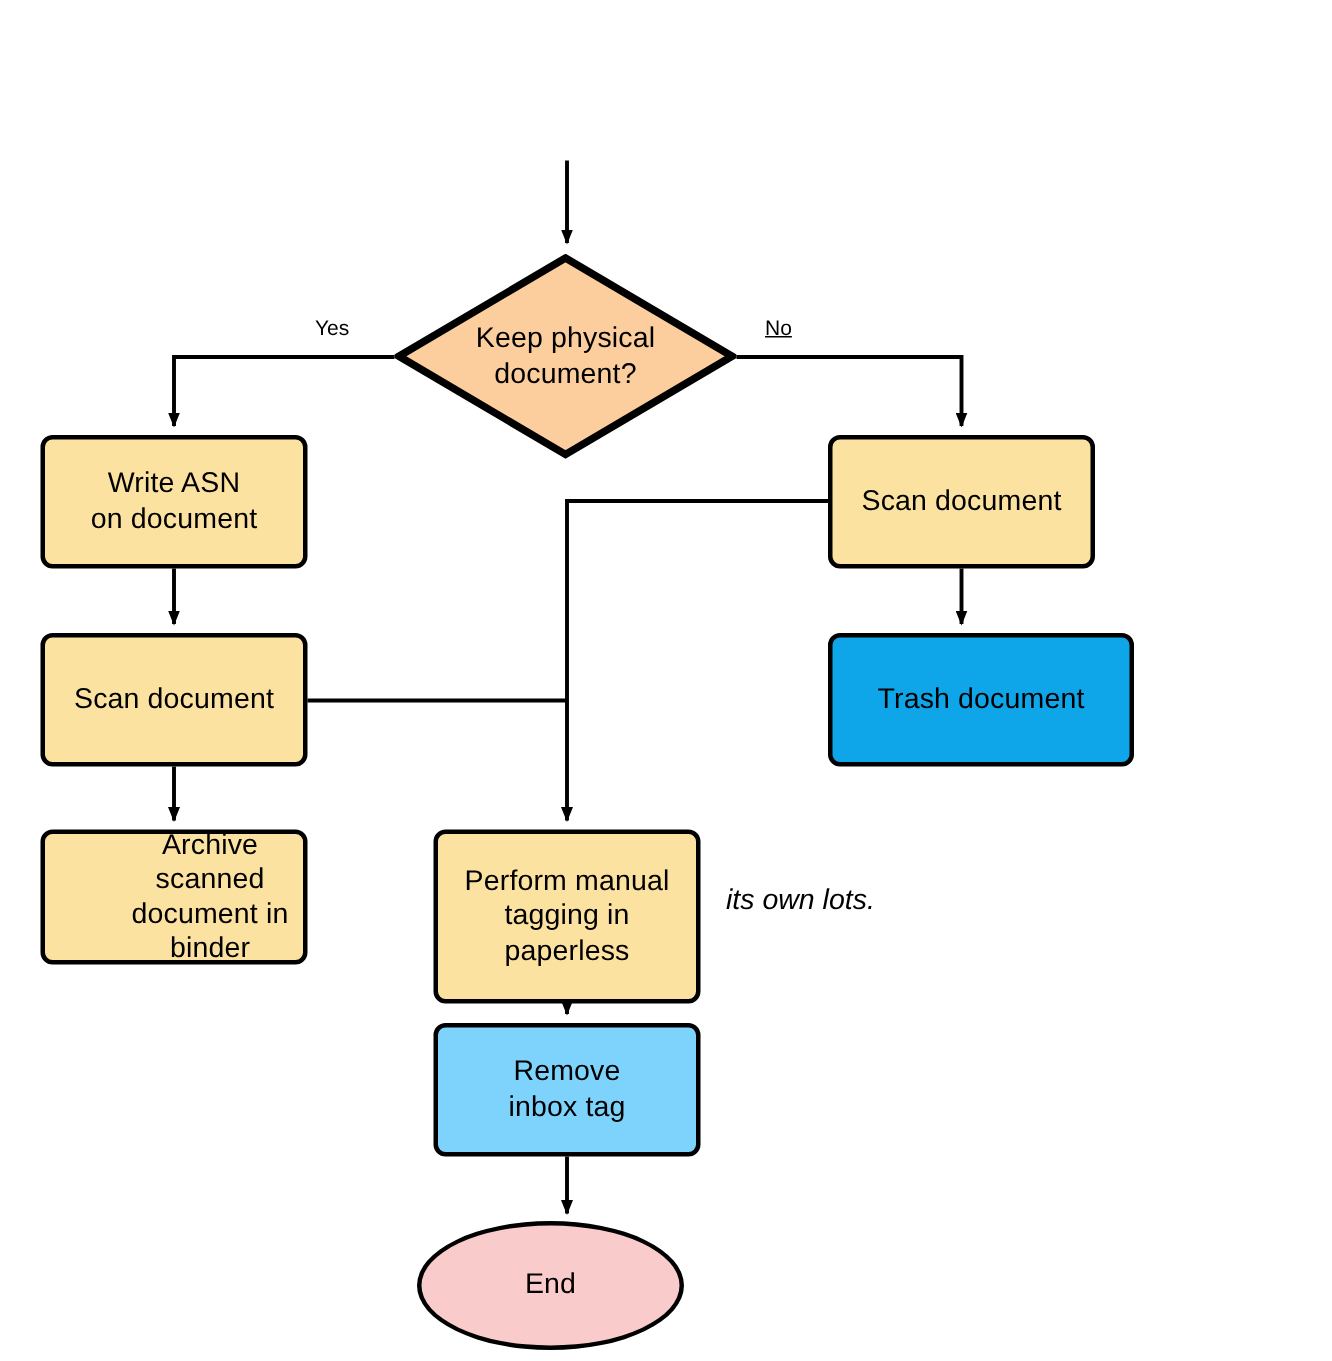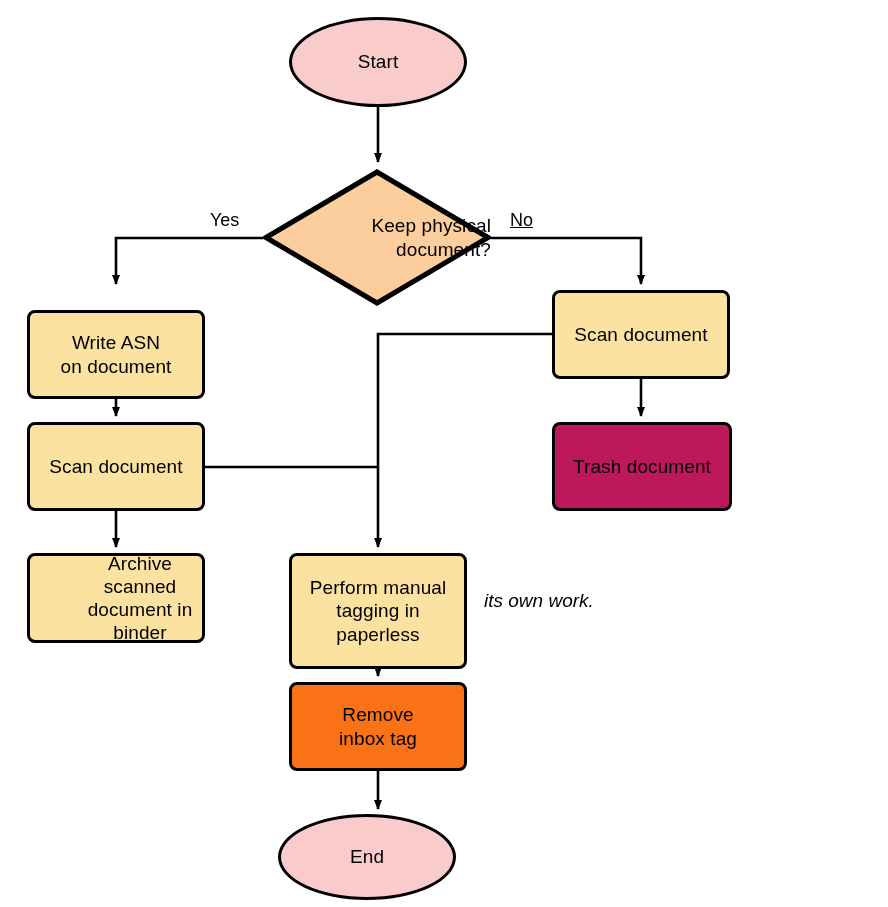--- a/index.html
+++ b/index.html
@@ -54,25 +54,25 @@
     position: absolute;
     left: 0;
     top: 0;
     width: 100%;
     height: 100%;
   }
   .decision-label {
     position: relative;
     z-index: 2;
     width: 100%;
-    text-align: right;
+    text-align: center;
   }
   .edge-label {
     position: absolute;
-    font-size: 18px;
+    font-size: 14px;
     color: #000000;
     white-space: nowrap;
   }
   .annotation {
     position: absolute;
     font-style: italic;
     font-size: 19px;
     line-height: 1.32;
     color: #000000;
   }
@@ -103,64 +103,61 @@
 
     <path d="M552,334 L378,334 L378,547" stroke="#000000" stroke-width="2.6" fill="none" marker-end="url(#arrowhead)"></path>
 
     <path d="M205,467 L378,467" stroke="#000000" stroke-width="2.6" fill="none"></path>
 
     <path d="M378,643 L378,676" stroke="#000000" stroke-width="2.6" fill="none" marker-end="url(#arrowhead)"></path>
 
     <path d="M378,771 L378,809" stroke="#000000" stroke-width="2.6" fill="none" marker-end="url(#arrowhead)"></path>
   </svg>
 
-  <div class="node node-terminator" style="left:289px; top:17px; width:178px; height:90px; background:#f9cccb;">
-    <span>Start</span>
-  </div>
 
   <div class="node node-decision" style="left:263px; top:169px; width:228px; height:137px;">
     <svg class="decision-shape" viewBox="0 0 228 137" preserveAspectRatio="none" xmlns="http://www.w3.org/2000/svg">
       <polygon points="114,3 225,68.5 114,134 3,68.5" fill="#fcce9e" stroke="#000000" stroke-width="5"></polygon>
     </svg>
     <span class="decision-label">Keep physical<br>document?</span>
   </div>
 
-  <div class="node node-process" style="left:27px; top:290px; width:178px; height:89px; background:#fce2a0;margin-top:20px;">
+  <div class="node node-process" style="left:27px; top:290px; width:178px; height:89px; background:#fce2a0;">
     <span>Write ASN<br>on document</span>
   </div>
 
   <div class="node node-process" style="left:27px; top:422px; width:178px; height:89px; background:#fce2a0;">
     <span>Scan document</span>
   </div>
 
   <div class="node node-process" style="left:27px; top:553px; width:178px; height:90px; background:#fce2a0;padding-left:48px;">
     <span>Archive scanned<br>document in<br>binder</span>
   </div>
 
   <div class="node node-process" style="left:552px; top:290px; width:178px; height:89px; background:#fce2a0;">
     <span>Scan document</span>
   </div>
 
-  <div class="node node-process" style="left:552px; top:422px; width:180px; height:89px; background:#be185d;">
+  <div class="node node-process" style="left:552px; top:422px; width:204px; height:89px; background:#0ea5e9;">
     <span>Trash document</span>
   </div>
 
   <div class="node node-process" style="left:289px; top:553px; width:178px; height:116px; background:#fce2a0;">
     <span>Perform manual<br>tagging in<br>paperless</span>
   </div>
 
-  <div class="node node-process" style="left:289px; top:682px; width:178px; height:89px; background:#f97316;">
+  <div class="node node-process" style="left:289px; top:682px; width:178px; height:89px; background:#7dd3fc;">
     <span>Remove<br>inbox tag</span>
   </div>
 
   <div class="node node-terminator" style="left:278px; top:814px; width:178px; height:86px; background:#f9cccb;">
     <span>End</span>
   </div>
 
   <div class="edge-label" style="left:210px; top:210px;">Yes</div>
 
   <div class="edge-label" style="left:510px; top:210px;text-decoration:underline;">No</div>
 
   <div class="annotation" style="left:484px; top:588px; width:400px;">
-    <div>its own work.</div>
+    <div>its own lots.</div>
   </div>
 
 </div>
 
 </body></html>

